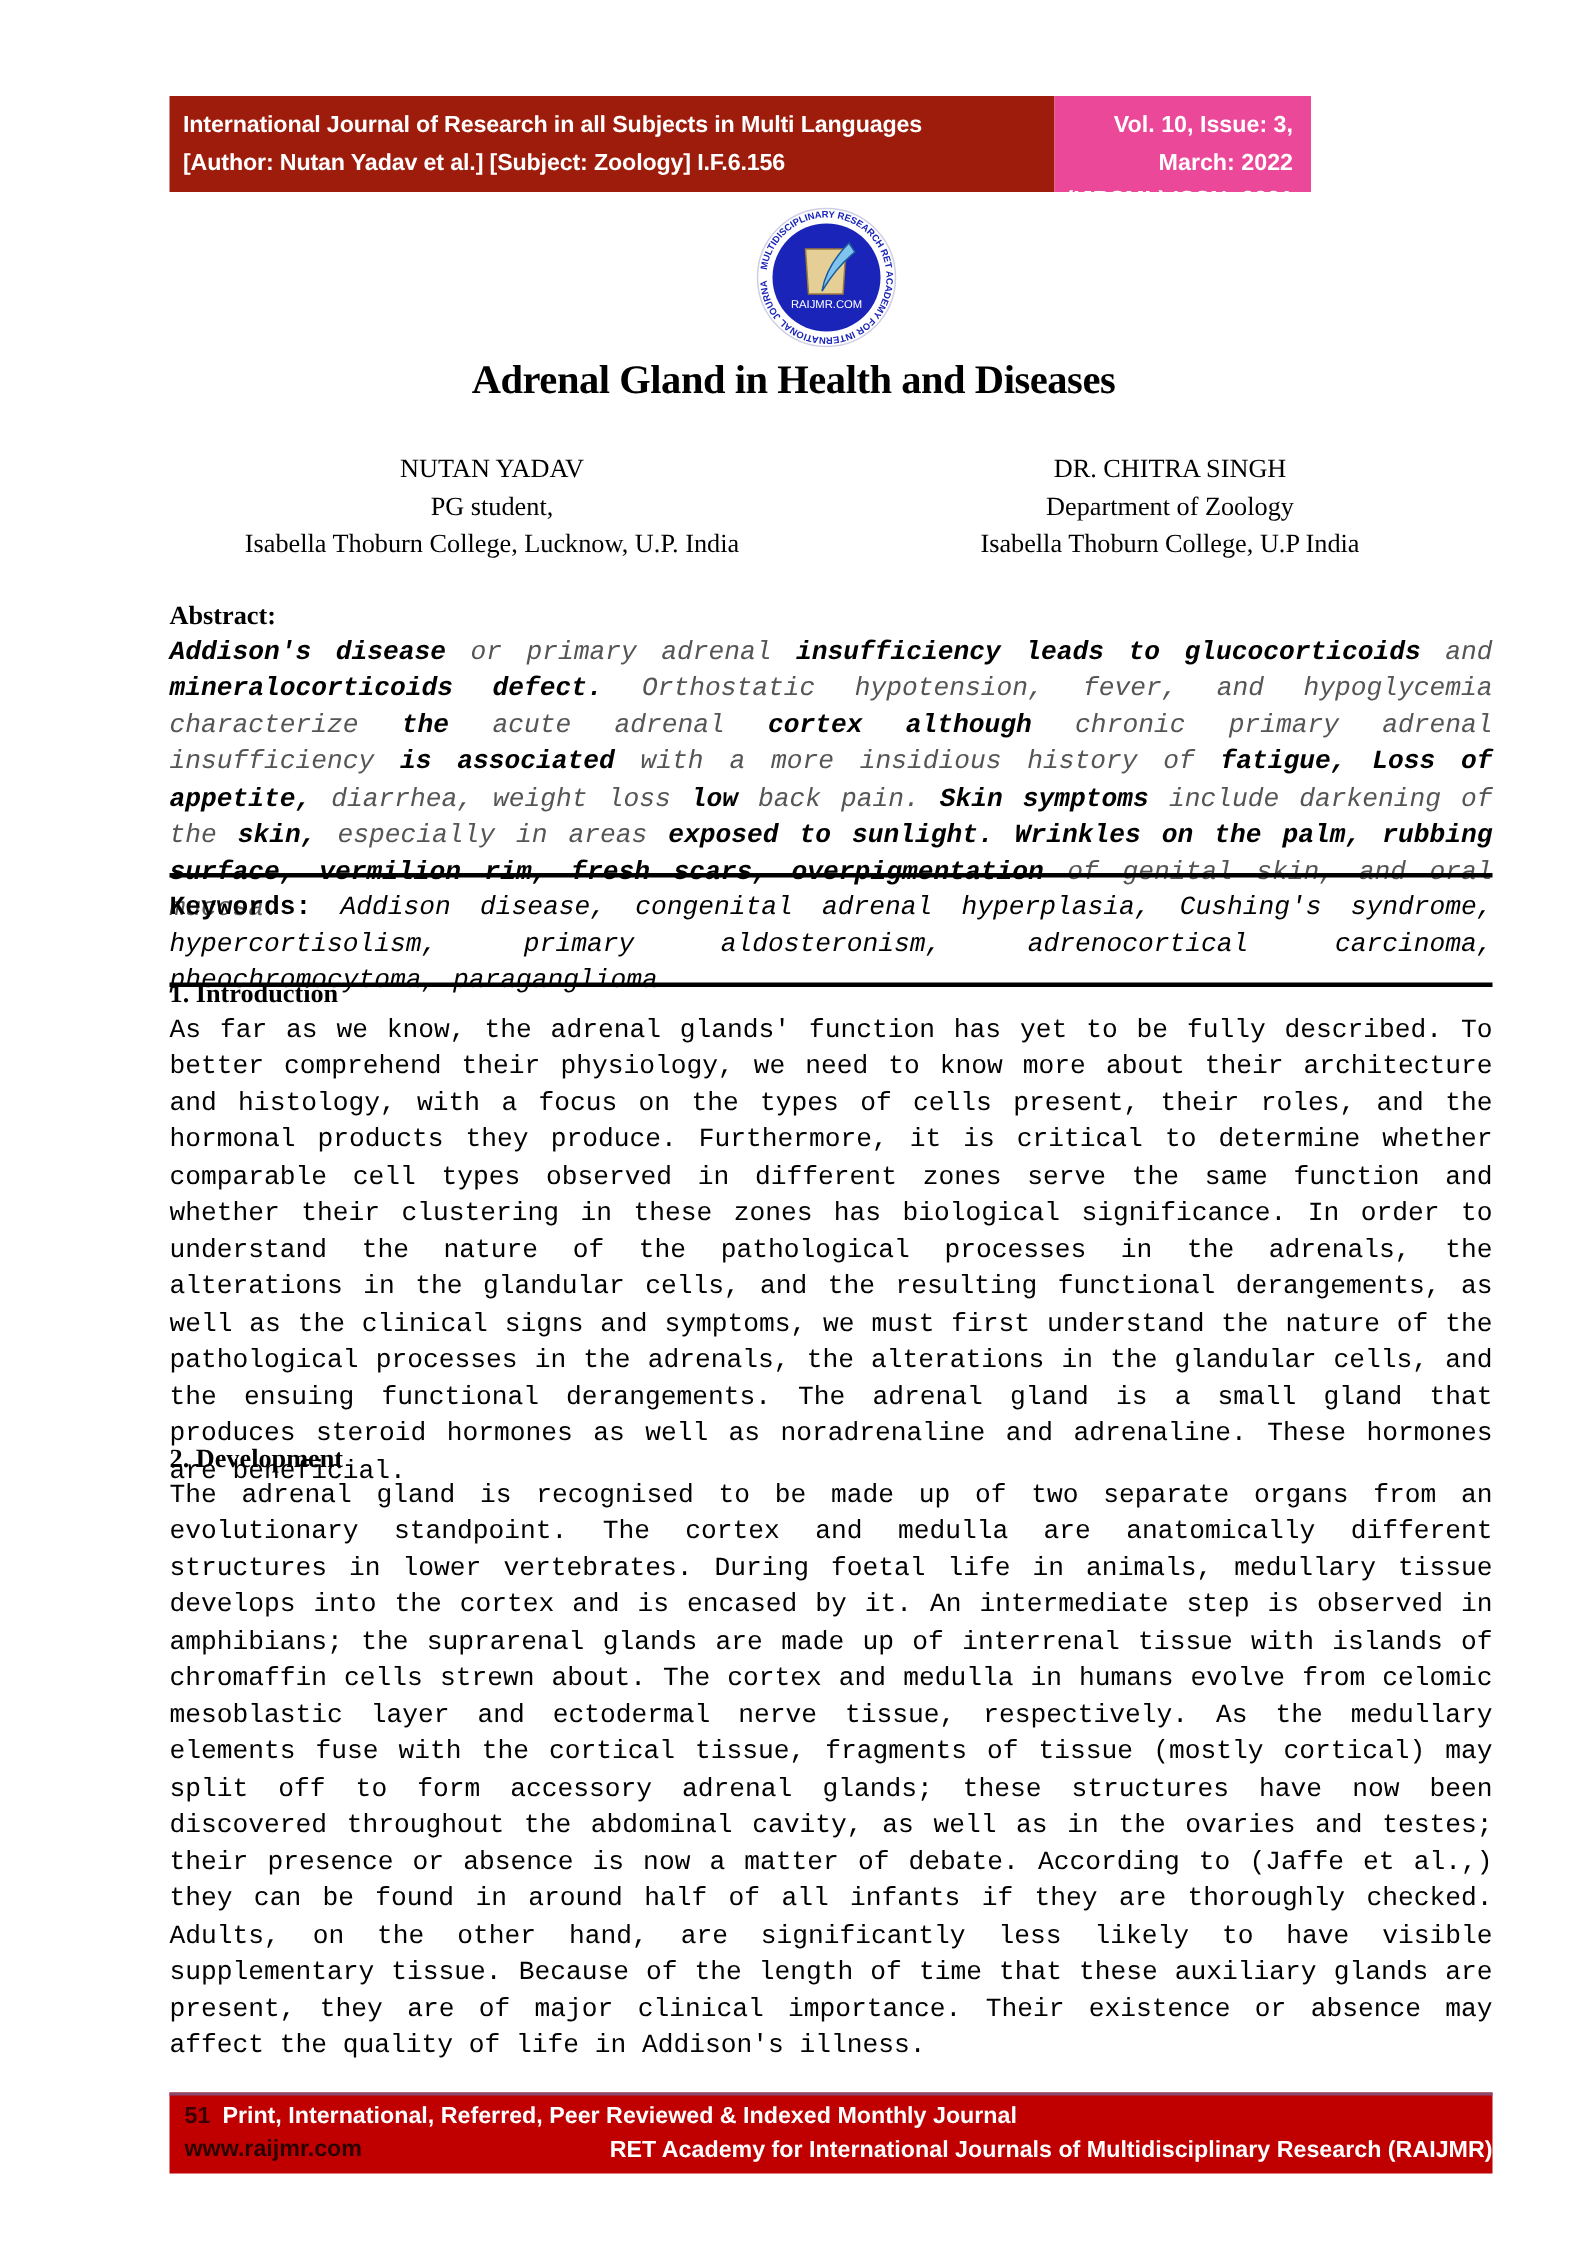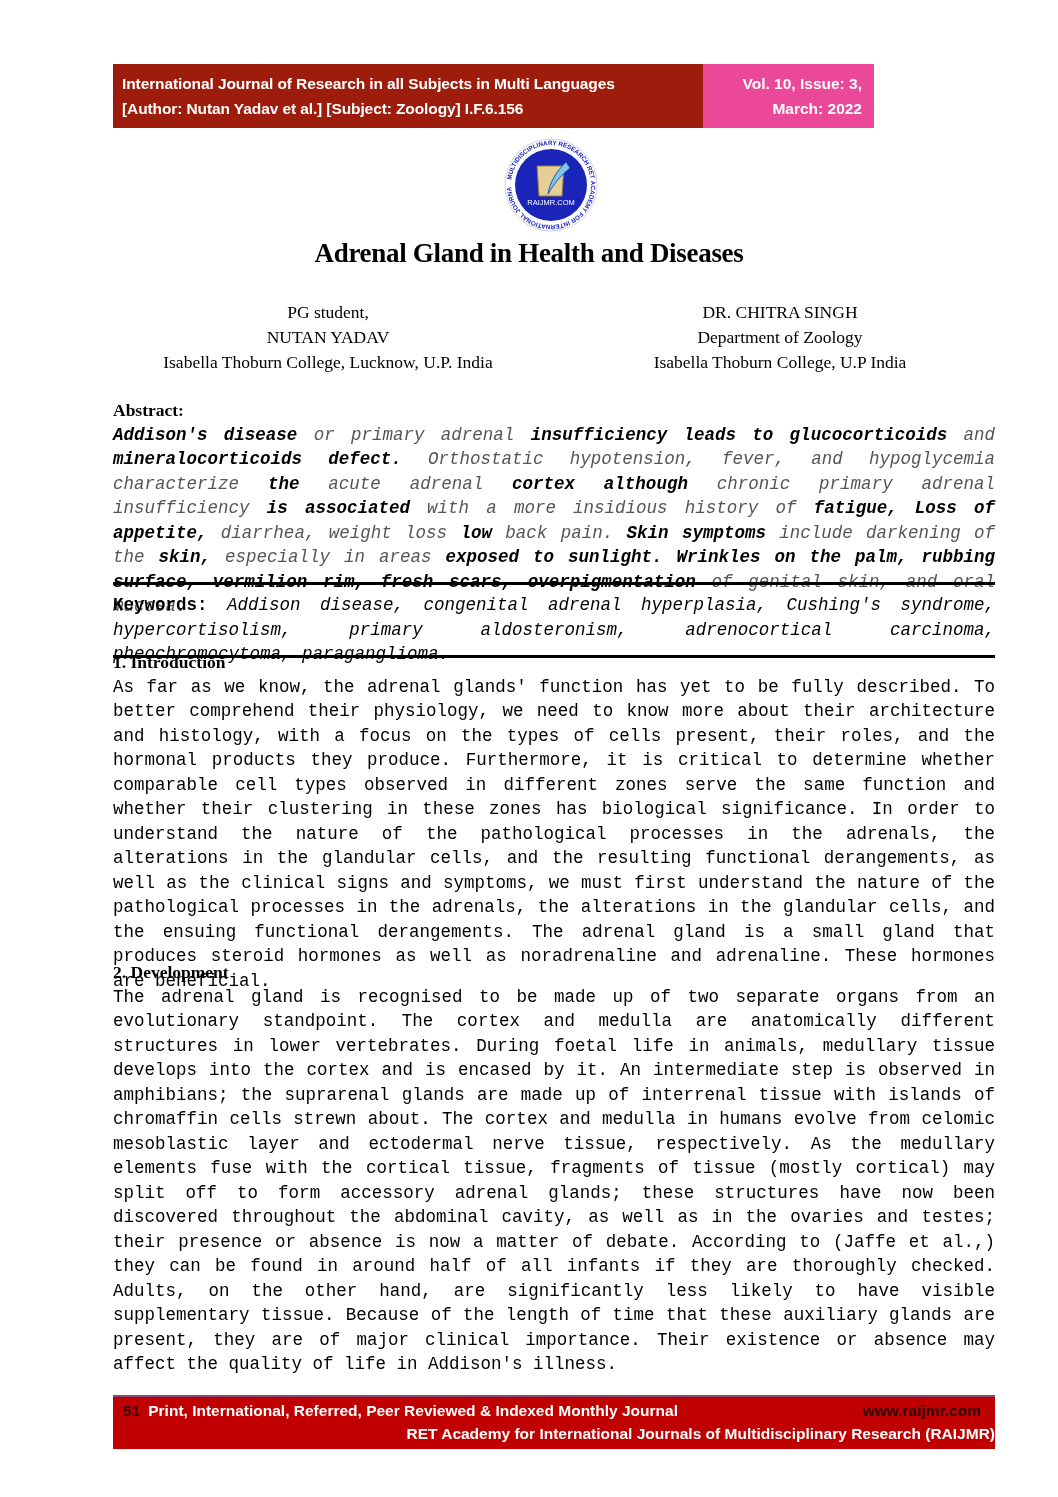--- a/index.html
+++ b/index.html
@@ -14,21 +14,21 @@
   .author.a2 { left: 590px; width: 380px; }
   .content { position: absolute; left: 113px; width: 882px; font-size: 17.5px; line-height: 24.5px; text-align: justify; }
   .sec-h { font-weight: bold; font-size: 17.5px; }
   .abstract-body { font-style: italic; color: #555; }
   .abstract-body b { color: #000; font-weight: bold; }
   .rule { position: absolute; left: 113px; width: 882px; height: 3px; background: #000; }
   .kw-label { font-weight: bold; }
   .kw-text { font-style: italic; margin-top: 44px; }
   p { margin: 0; font-family: Liberation Mono, monospace; }
   .ftr { position: absolute; top: 1395px; left: 113px; width: 882px; height: 54px; background: #c00000; border-top: 2px solid #8a4a6e; box-sizing: border-box; font-family: "Liberation Sans", sans-serif; font-weight: bold; font-size: 15.5px; color: #fff; }
-  .ftr-row1 { position: absolute; top: 3px; left: 10px; right: 14px; display: flex; justify-content: space-between; line-height: 22px; }
+  .ftr-row1 { position: absolute; top: 3px; left: 10px; right: 14px; display: flex; justify-content: space-between; line-height: 22px; flex-direction: column; }
   .ftr-row2 { position: absolute; top: 26px; left: 0; right: 0; text-align: right; line-height: 22px; }
   .pg { color: #3a0000; margin-right: 8px; }
   .web { color: #2a0000; }
 </style>
 </head>
 <body>
 
 <div class="hdr">
   <div class="hdr-left">
     <div>International Journal of Research in all Subjects in Multi Languages</div>
@@ -52,22 +52,22 @@
     </text>
     <path d="M33,28 L60,28 L58,58 L35,58 Z" fill="#e6cf96" stroke="#9b7a3a" stroke-width="1"></path>
     <path d="M62,24 C52,34 46,44 44,56 C50,46 56,38 66,30 Z" fill="#7fc4ee" stroke="#1b5a9c" stroke-width="1"></path>
     <text x="47" y="67" text-anchor="middle" font-family="Liberation Sans, sans-serif" font-size="7.5" fill="#ffffff">RAIJMR.COM</text>
   </svg>
 </div>
 
 <div class="title">Adrenal Gland in Health and Diseases</div>
 
 <div class="author a1">
+  <div>NUTAN YADAV</div>
   <div>PG student,</div>
-  <div>NUTAN YADAV</div>
   <div>Isabella Thoburn College, Lucknow, U.P. India</div>
 </div>
 <div class="author a2">
   <div>DR. CHITRA SINGH</div>
   <div>Department of Zoology</div>
   <div>Isabella Thoburn College, U.P India</div>
 </div>
 
 <div class="content" style="top:398px;">
   <div class="sec-h">Abstract:</div>

